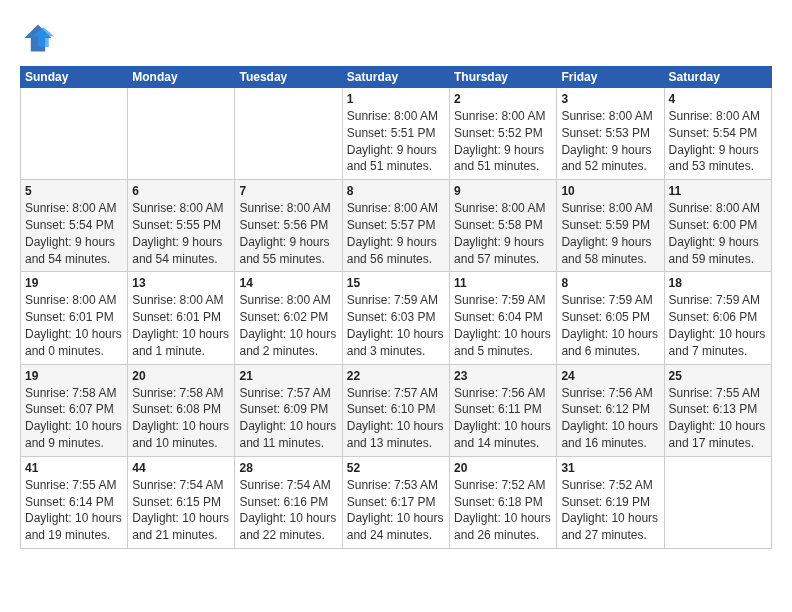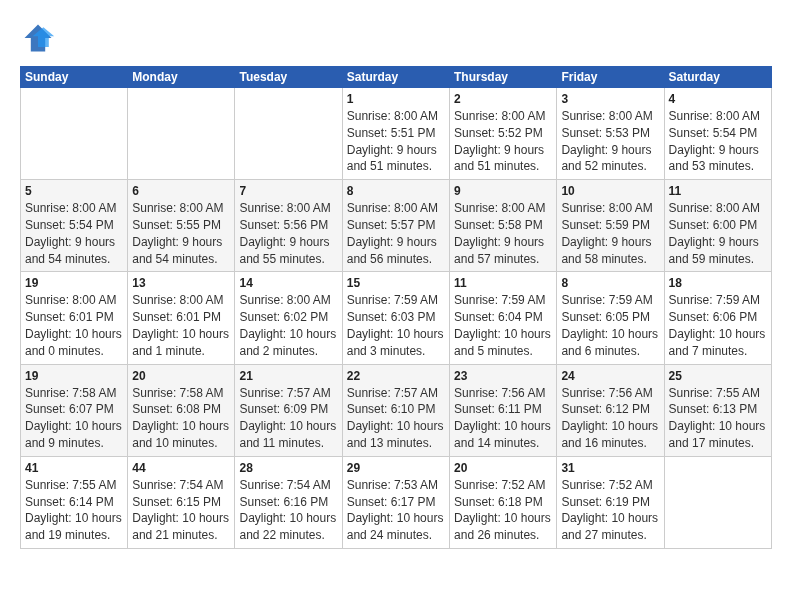--- a/index.html
+++ b/index.html
@@ -242,21 +242,21 @@
         </td>
         <td>
           <div class="day-number">44</div>
           <div class="day-info">Sunrise: 7:54 AM<br>Sunset: 6:15 PM<br>Daylight: 10 hours<br>and 21 minutes.</div>
         </td>
         <td>
           <div class="day-number">28</div>
           <div class="day-info">Sunrise: 7:54 AM<br>Sunset: 6:16 PM<br>Daylight: 10 hours<br>and 22 minutes.</div>
         </td>
         <td>
-          <div class="day-number">29</div>
+          <div class="day-number">52</div>
           <div class="day-info">Sunrise: 7:53 AM<br>Sunset: 6:17 PM<br>Daylight: 10 hours<br>and 24 minutes.</div>
         </td>
         <td>
           <div class="day-number">20</div>
           <div class="day-info">Sunrise: 7:52 AM<br>Sunset: 6:18 PM<br>Daylight: 10 hours<br>and 26 minutes.</div>
         </td>
         <td>
           <div class="day-number">31</div>
           <div class="day-info">Sunrise: 7:52 AM<br>Sunset: 6:19 PM<br>Daylight: 10 hours<br>and 27 minutes.</div>
         </td>

